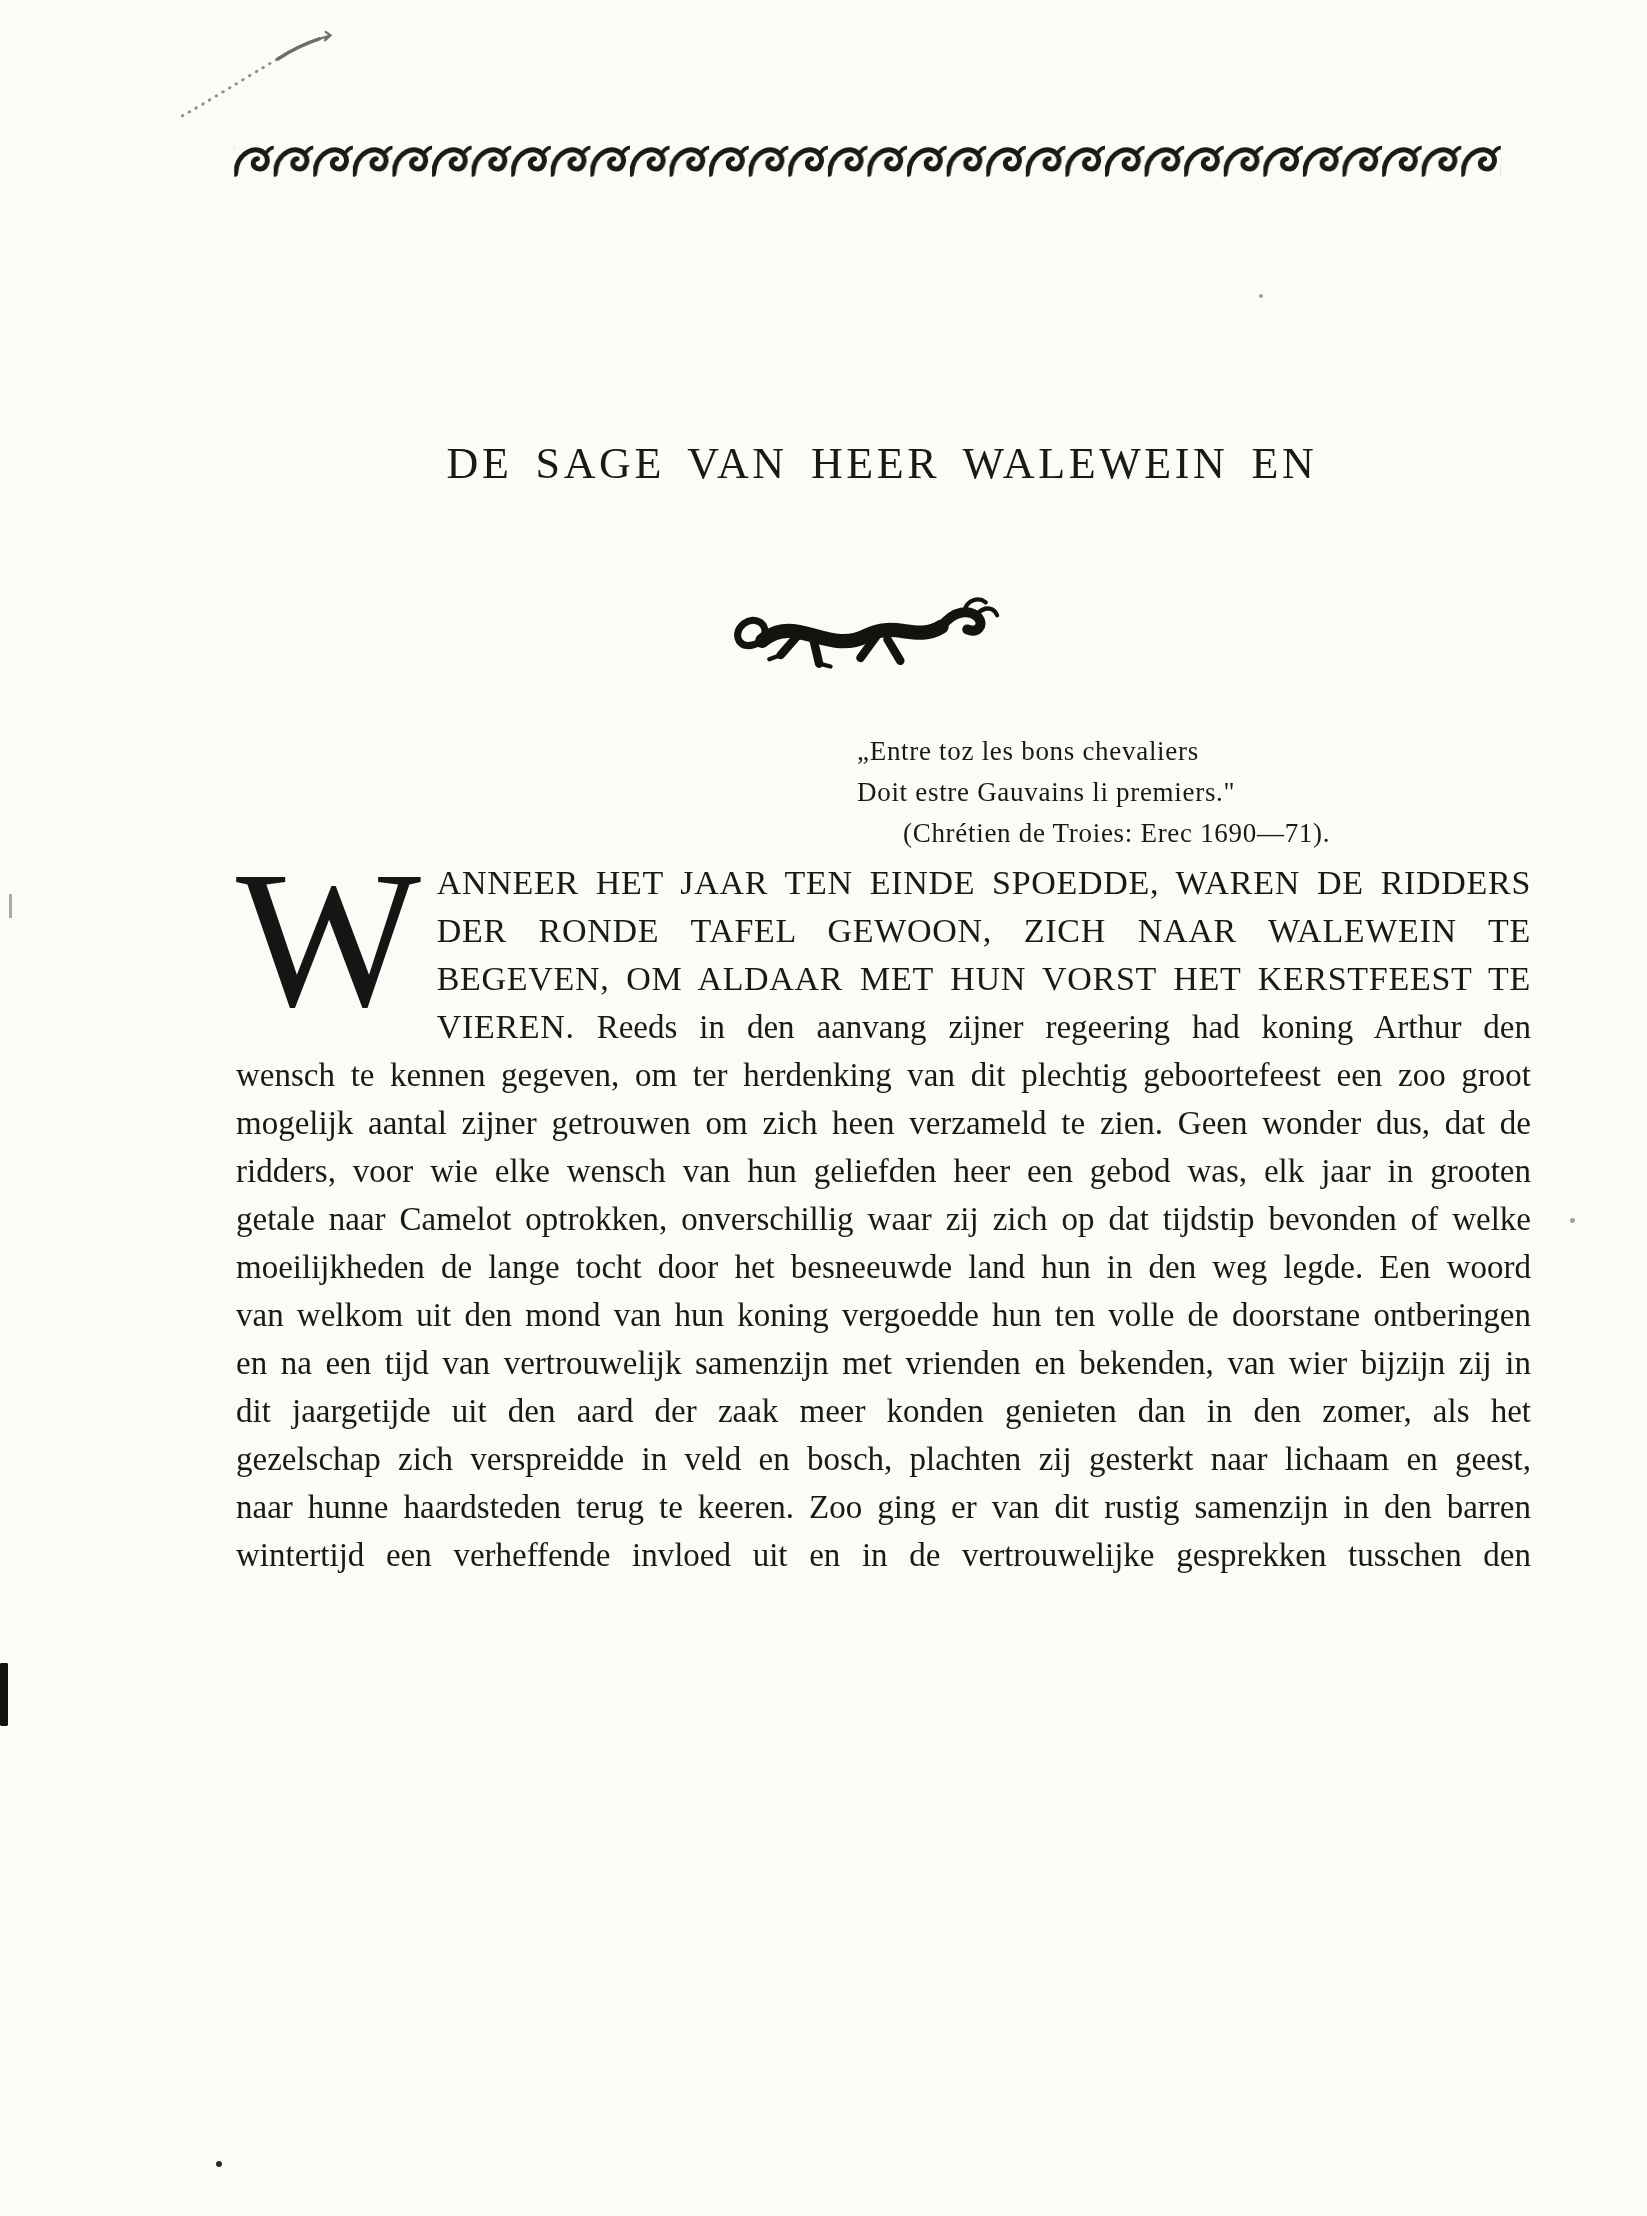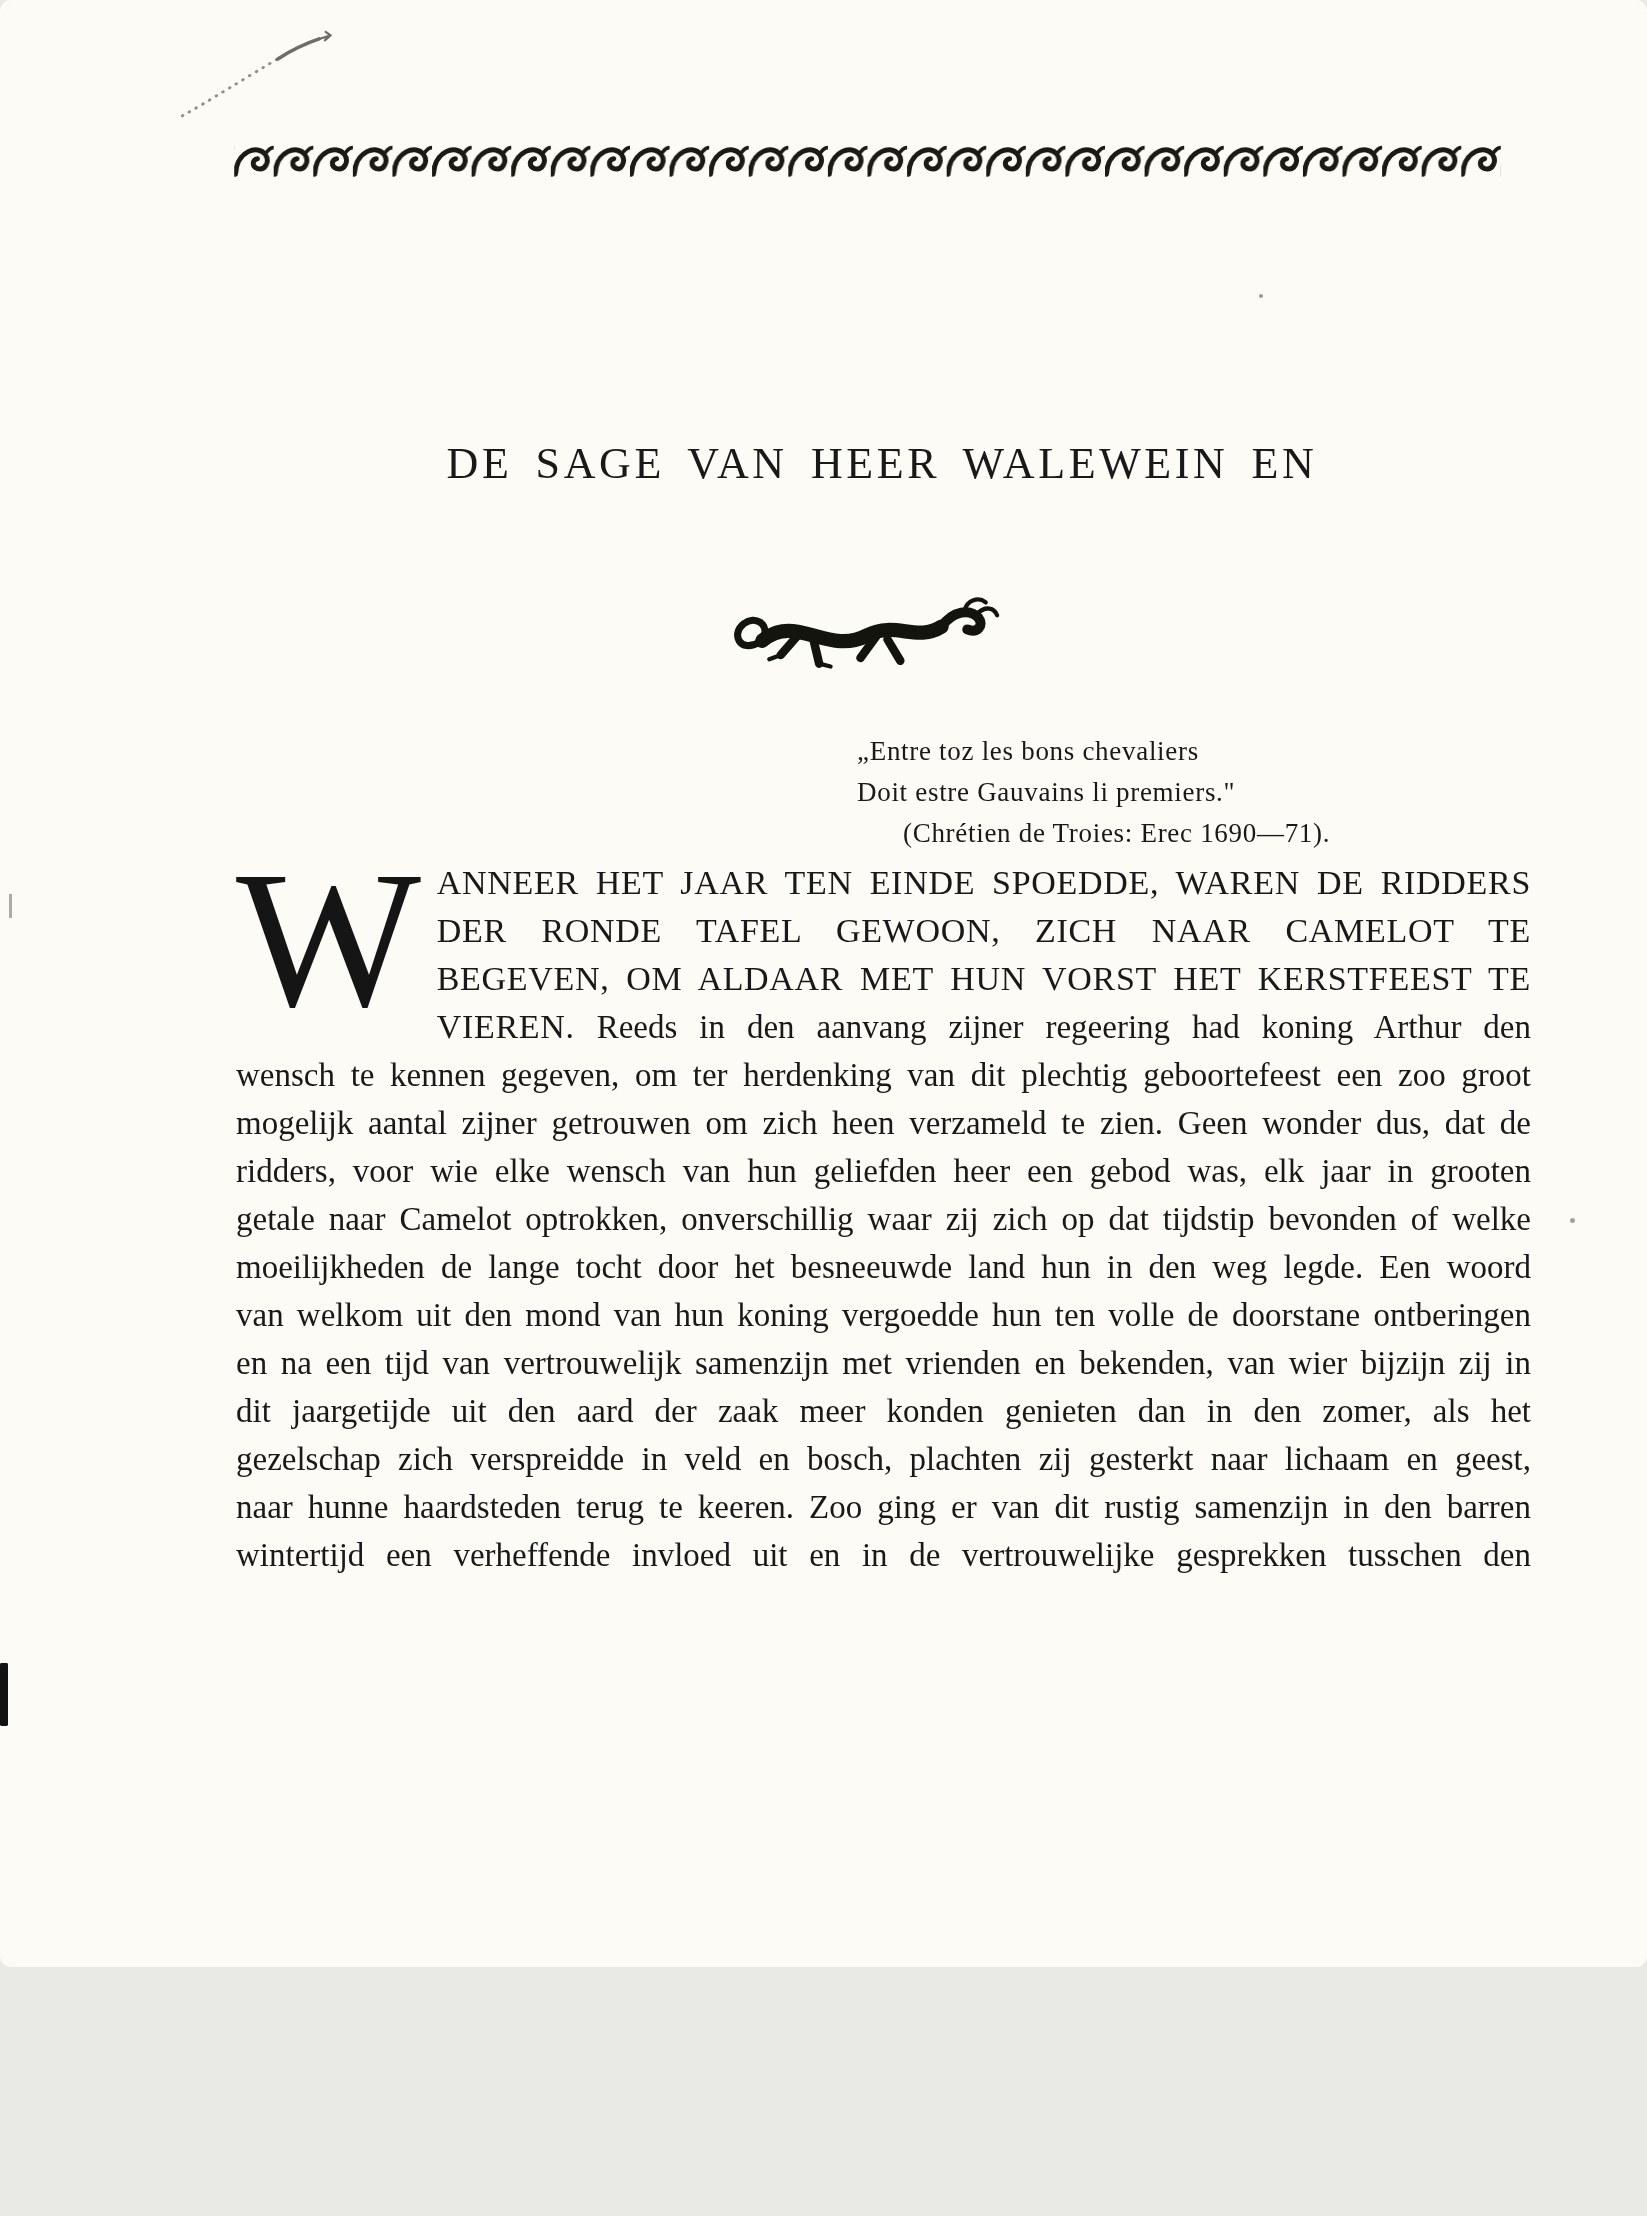--- a/index.html
+++ b/index.html
@@ -3,26 +3,25 @@
 <meta charset="utf-8">
 <style>
   html, body {
     margin: 0;
     padding: 0;
     background: #e9e9e6;
   }
   .sheet {
     position: relative;
     width: 1647px;
-    height: 1967px;
+    height: 2216px;
     background: #fcfbf6;
     overflow: hidden;
     font-family: "Liberation Serif", "DejaVu Serif", serif;
     color: #191919;
-    border-radius: 11px;
   }
   
   .band-wrap {
     position: absolute;
     left: 228px;
     top: 141px;
     width: 1279px;
     height: 41px;
   }
   
@@ -186,21 +185,21 @@
     </svg>
   </div>
 
   <div class="epigraph">
     <div>„Entre toz les bons chevaliers</div>
     <div>Doit estre Gauvains li premiers."</div>
     <div class="attribution">(Chrétien de Troies: Erec 1690—71).</div>
   </div>
 
   <div class="body-text">
-    <span class="dropcap">W</span><span class="opening-caps">ANNEER HET JAAR TEN EINDE SPOEDDE, WAREN DE RIDDERS DER RONDE TAFEL GEWOON, ZICH NAAR CAMELOT TE BEGEVEN, OM ALDAAR MET HUN VORST HET KERSTFEEST TE VIEREN.</span>
+    <span class="dropcap">W</span><span class="opening-caps">ANNEER HET JAAR TEN EINDE SPOEDDE, WAREN DE RIDDERS DER RONDE TAFEL GEWOON, ZICH NAAR WALEWEIN TE BEGEVEN, OM ALDAAR MET HUN VORST HET KERSTFEEST TE VIEREN.</span>
     <span>Reeds in den aanvang zijner regeering had koning Arthur den wensch te kennen gegeven, om ter herdenking van dit plechtig geboortefeest een zoo groot mogelijk aantal zijner getrouwen om zich heen verzameld te zien. Geen wonder dus, dat de ridders, voor wie elke wensch van hun geliefden heer een gebod was, elk jaar in grooten getale naar Camelot optrokken, onverschillig waar zij zich op dat tijdstip bevonden of welke moeilijkheden de lange tocht door het besneeuwde land hun in den weg legde. Een woord van welkom uit den mond van hun koning vergoedde hun ten volle de doorstane ontberingen en na een tijd van vertrouwelijk samenzijn met vrienden en bekenden, van wier bijzijn zij in dit jaargetijde uit den aard der zaak meer konden genieten dan in den zomer, als het gezelschap zich verspreidde in veld en bosch, plachten zij gesterkt naar lichaam en geest, naar hunne haardsteden terug te keeren. Zoo ging er van dit rustig samenzijn in den barren wintertijd een verheffende invloed uit en in de vertrouwelijke gesprekken tusschen den</span>
   </div>
 
   <div class="artifact-bar"></div>
   <div class="artifact-dash"></div>
   <div class="artifact-dot-bottom"></div>
   <div class="artifact-speck-1"></div>
   <div class="artifact-speck-2"></div>
 
 </div>

